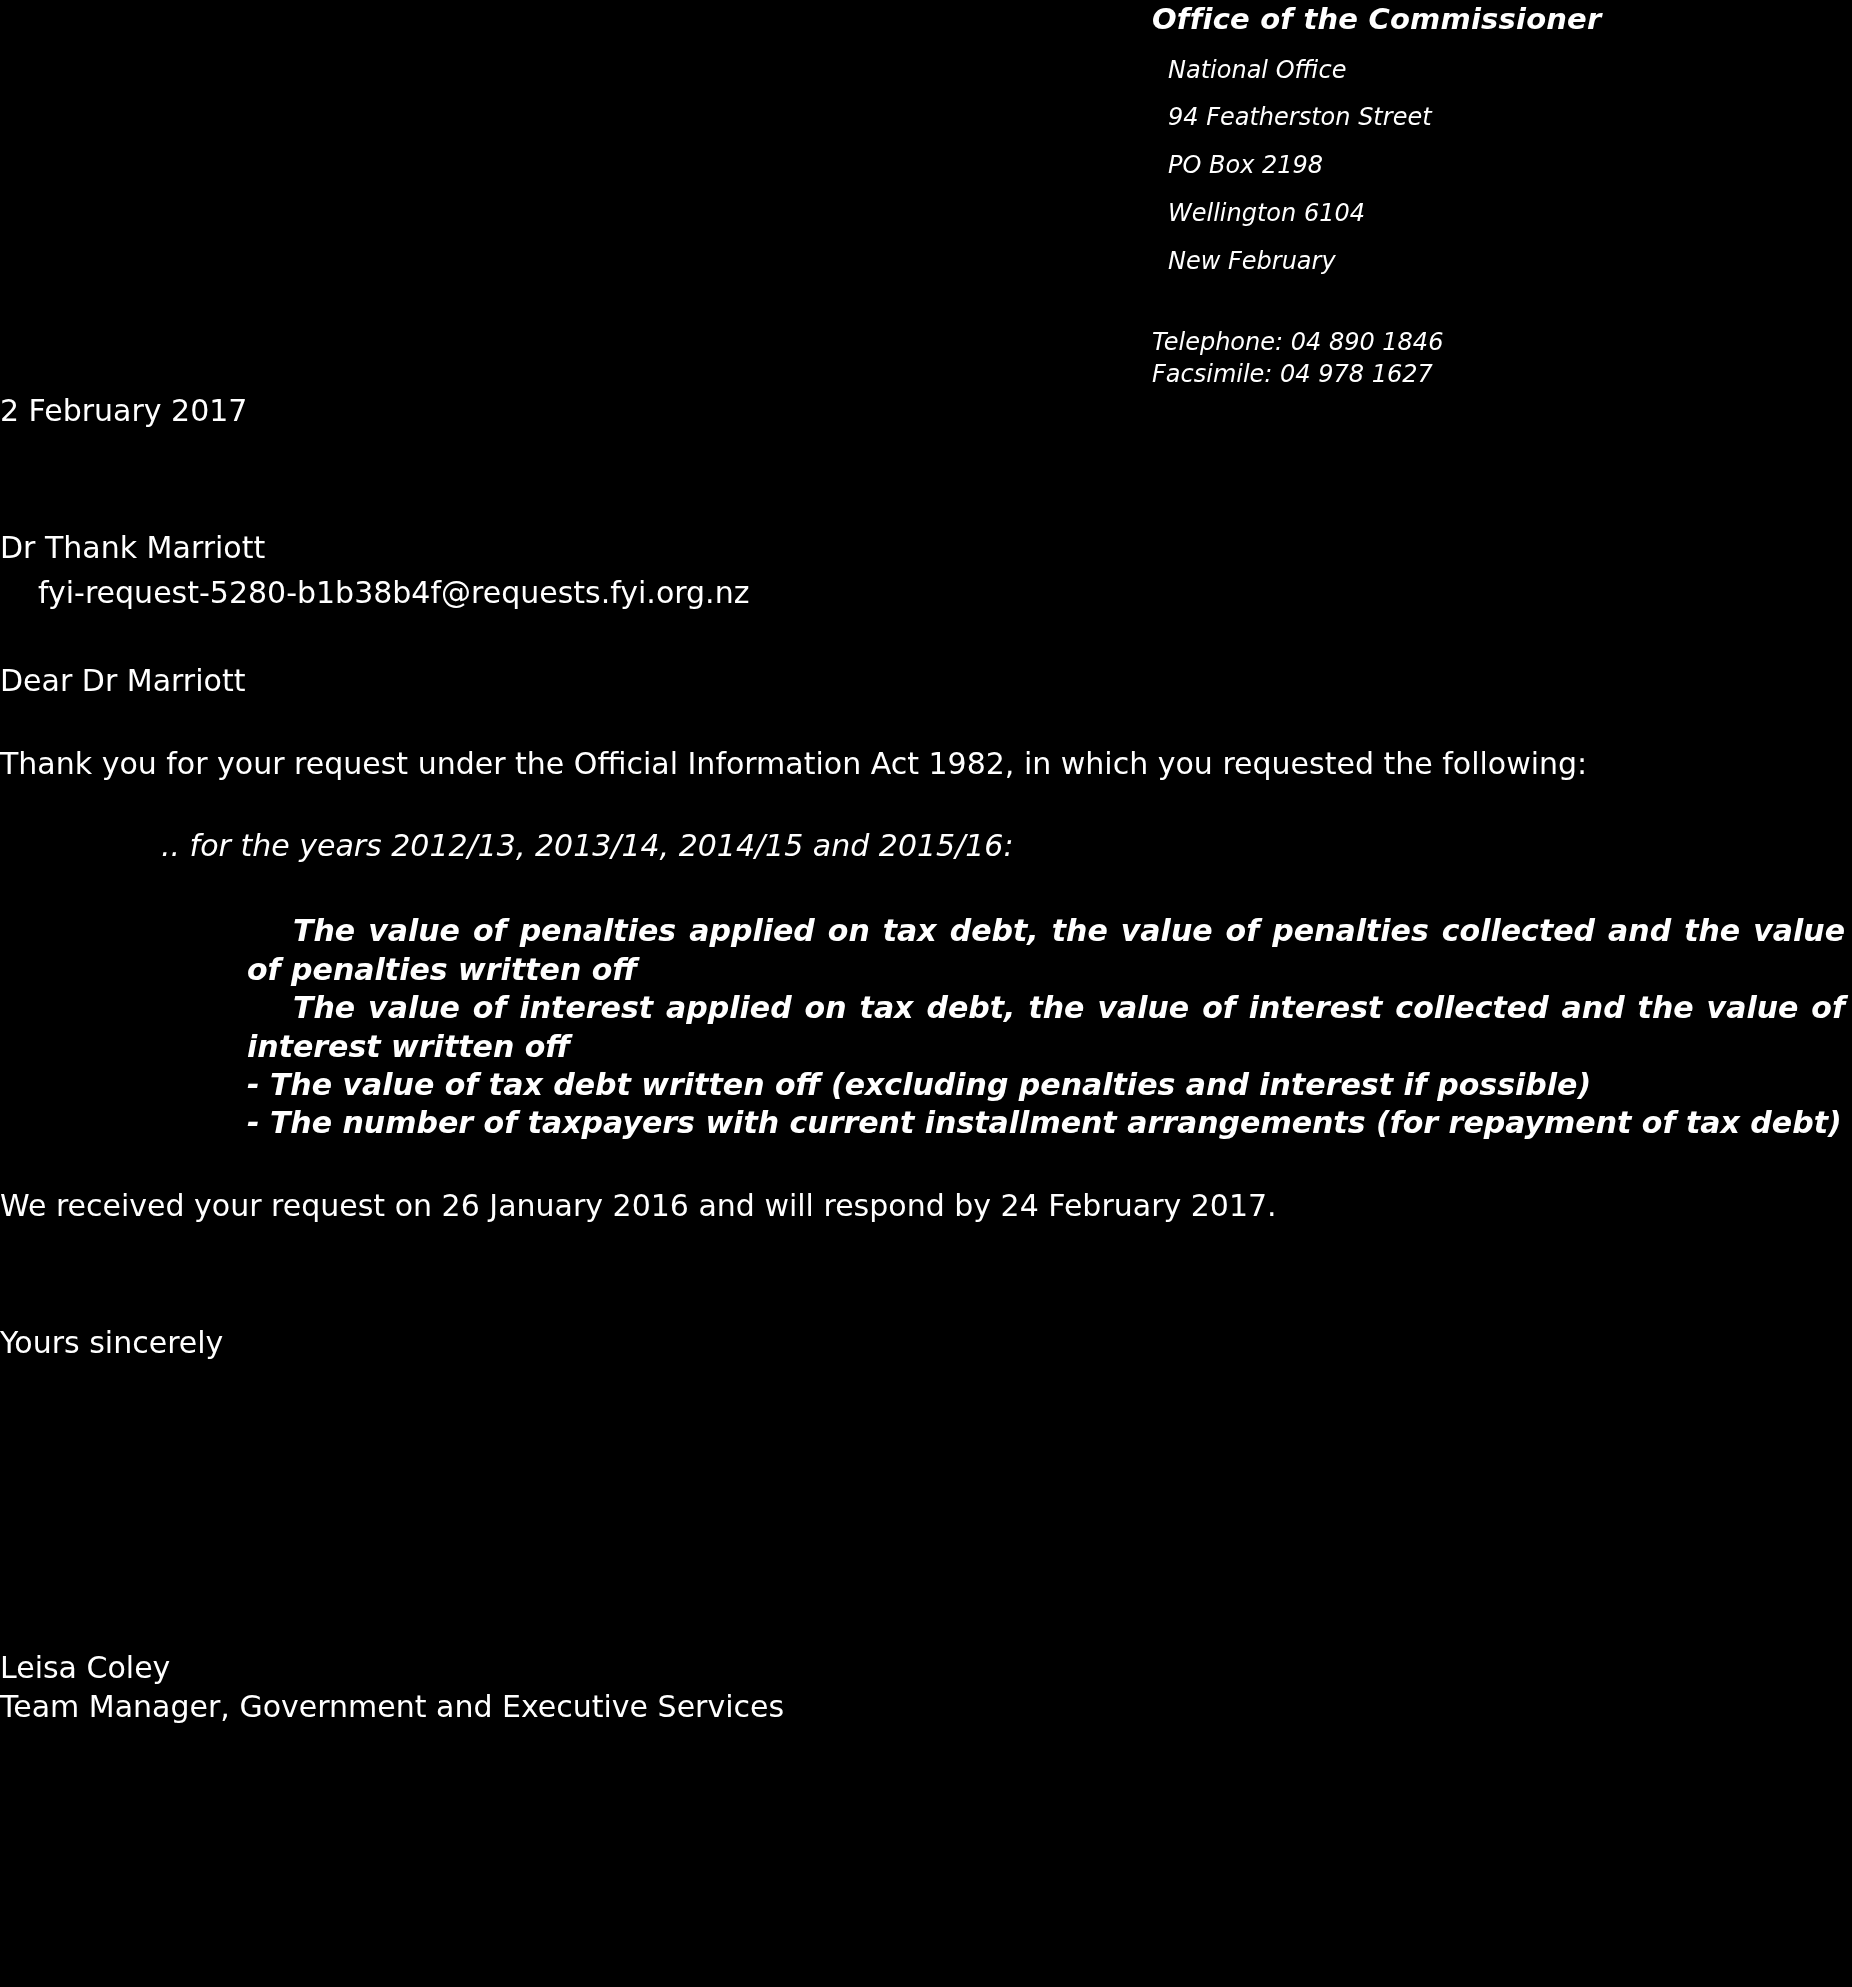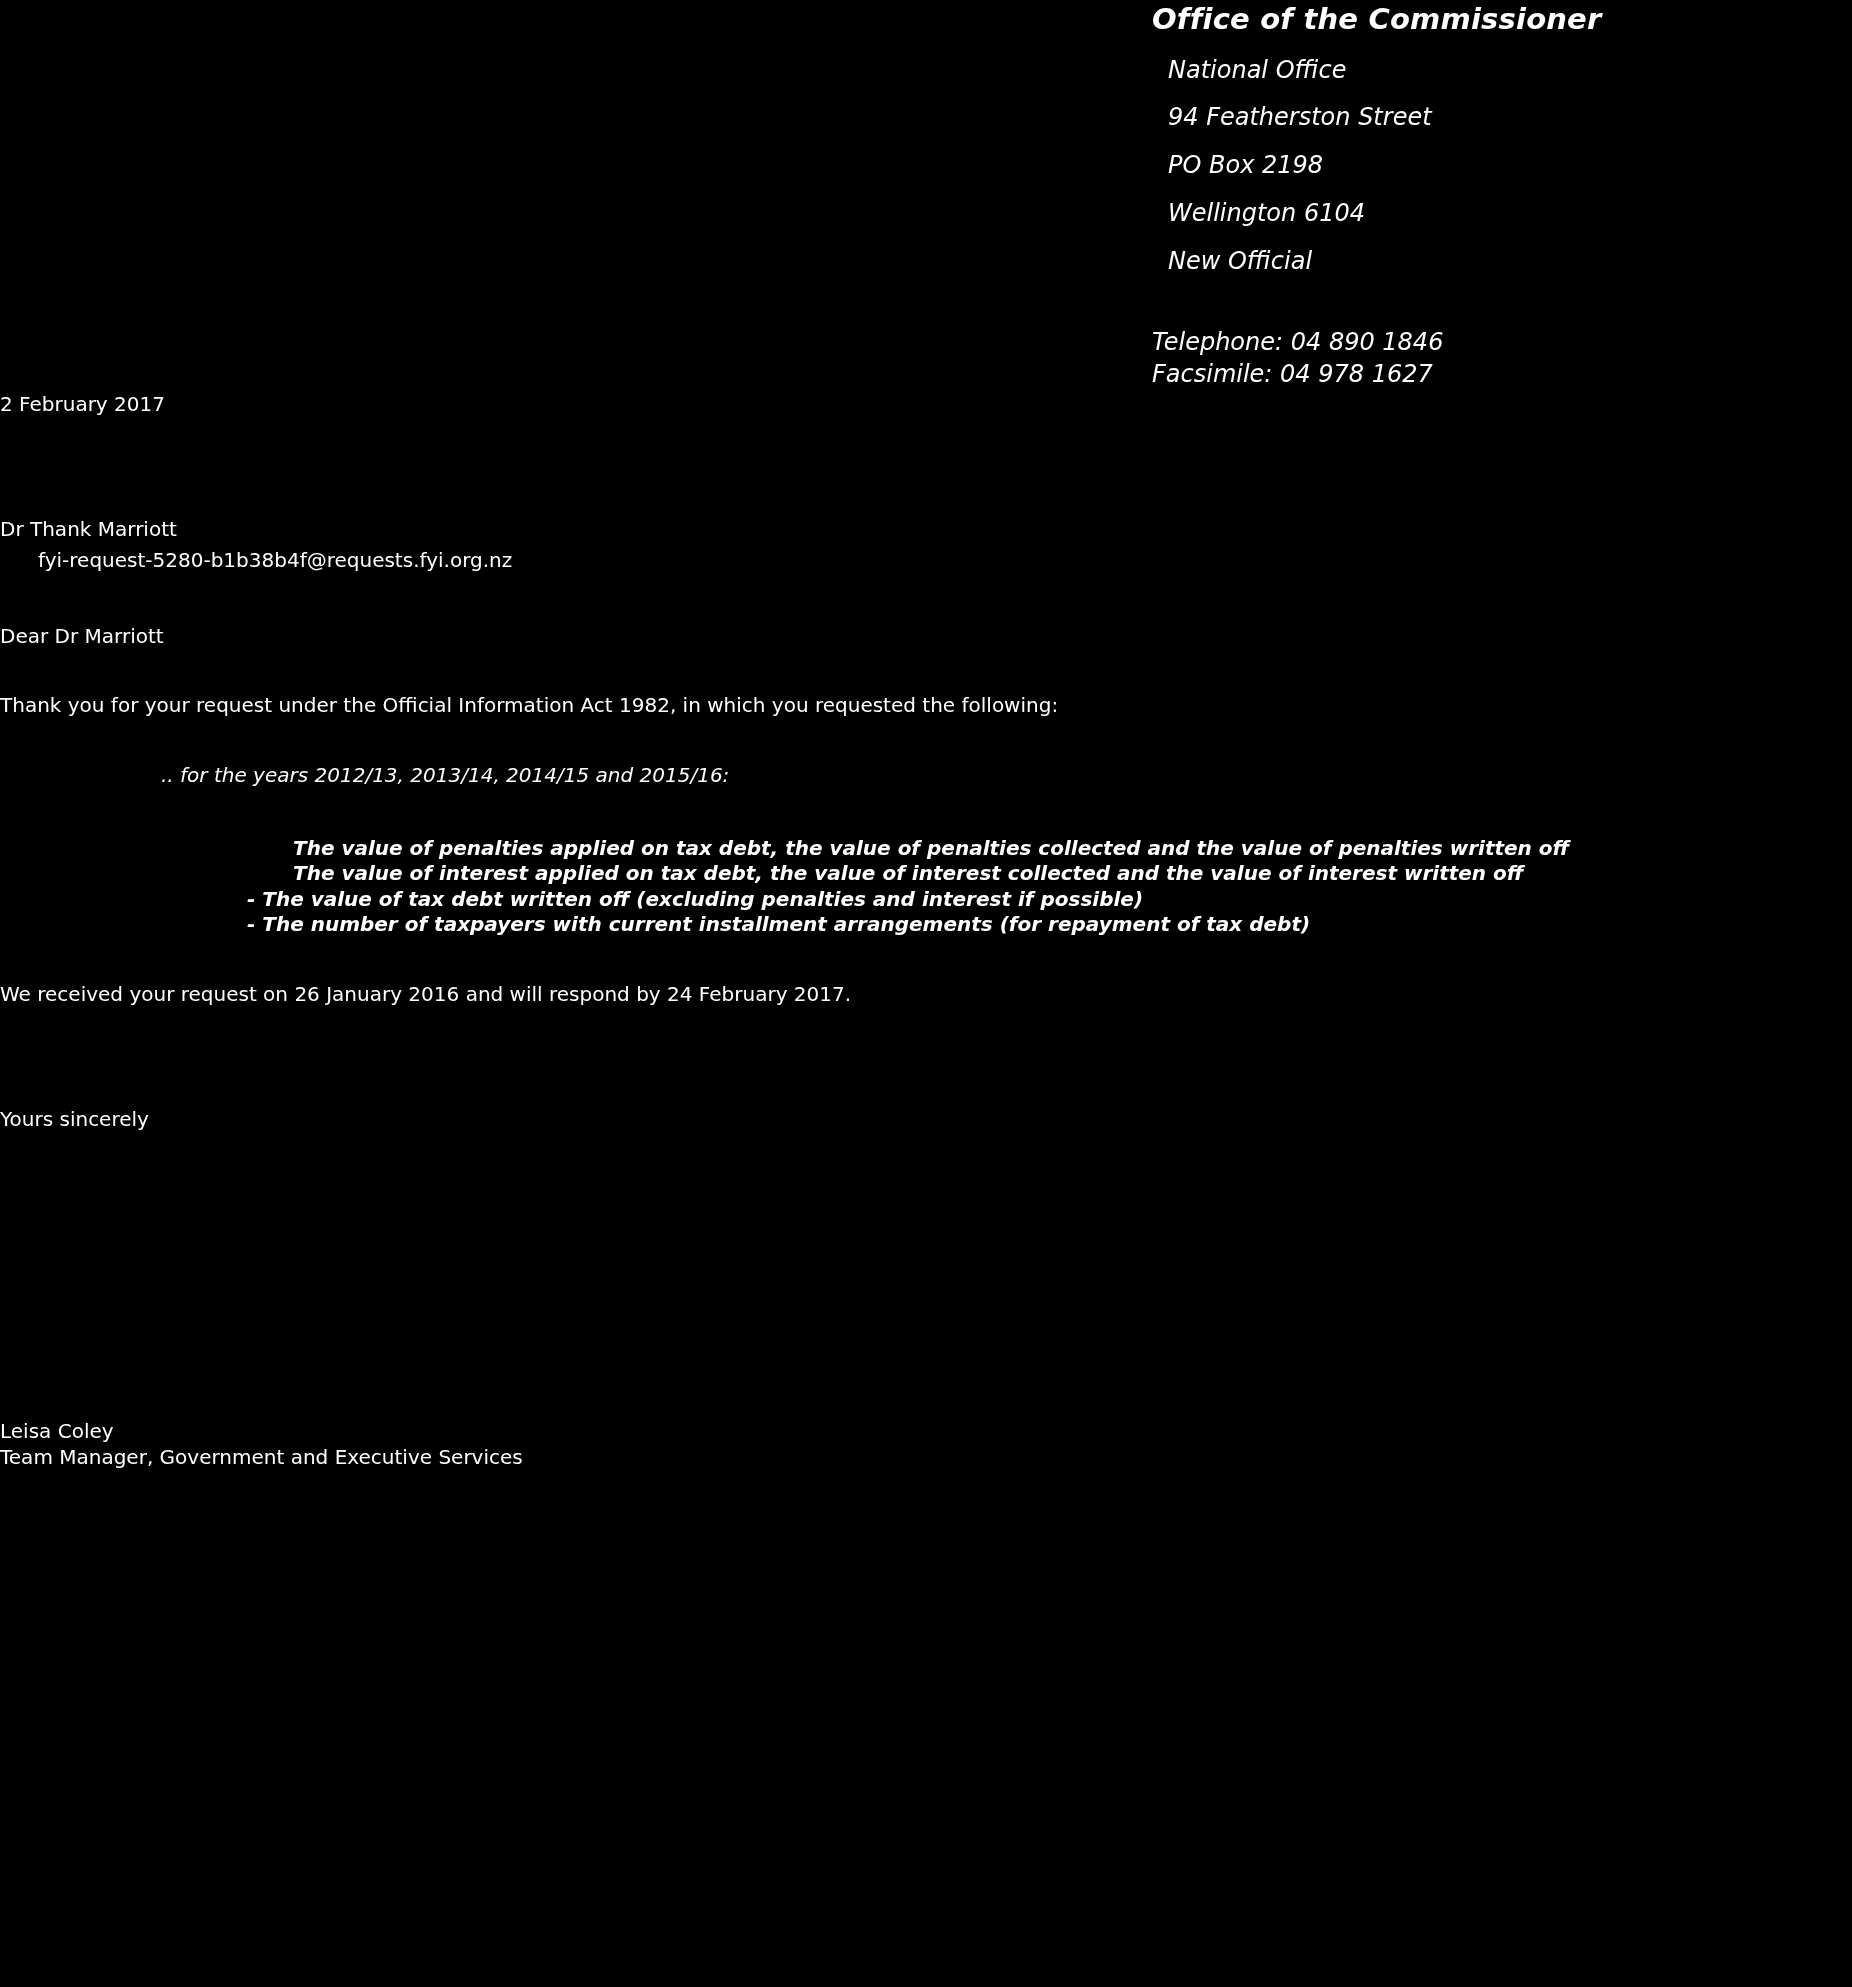--- a/index.html
+++ b/index.html
@@ -51,21 +51,21 @@
     margin: 0;
     white-space: nowrap;
   }
 
   
   .body-area {
     position: absolute;
     left: 0px;
     top: 392px;
     width: 1739px;
-    font-size: 20px;
+    font-size: 30px;
     line-height: 1.28;
   }
   .date-line {
     margin: 0 0 0 0;
   }
   .spacer-lg { height: 99px; }
   .spacer-md { height: 44px; }
 
   .recipient-name { margin: 0; }
   .recipient-email { margin: 6px; padding-left: 32px; }
@@ -112,21 +112,21 @@
 <body>
 
 <div class="page">
 
   <div class="letterhead">
     <div class="office-title">Office of the Commissioner</div>
     <div class="addr-line">National Office</div>
     <div class="addr-line">94 Featherston Street</div>
     <div class="addr-line">PO Box 2198</div>
     <div class="addr-line">Wellington 6104</div>
-    <div class="addr-line">New Official</div>
+    <div class="addr-line">New February</div>
     <div class="gap"></div>
     <div class="contact-line">Telephone: 04 890 1846</div>
     <div class="contact-line">Facsimile: 04 978 1627</div>
   </div>
 
   <div class="body-area">
 
     <div class="date-line">2 February 2017</div>
 
     <div class="spacer-lg"></div>

